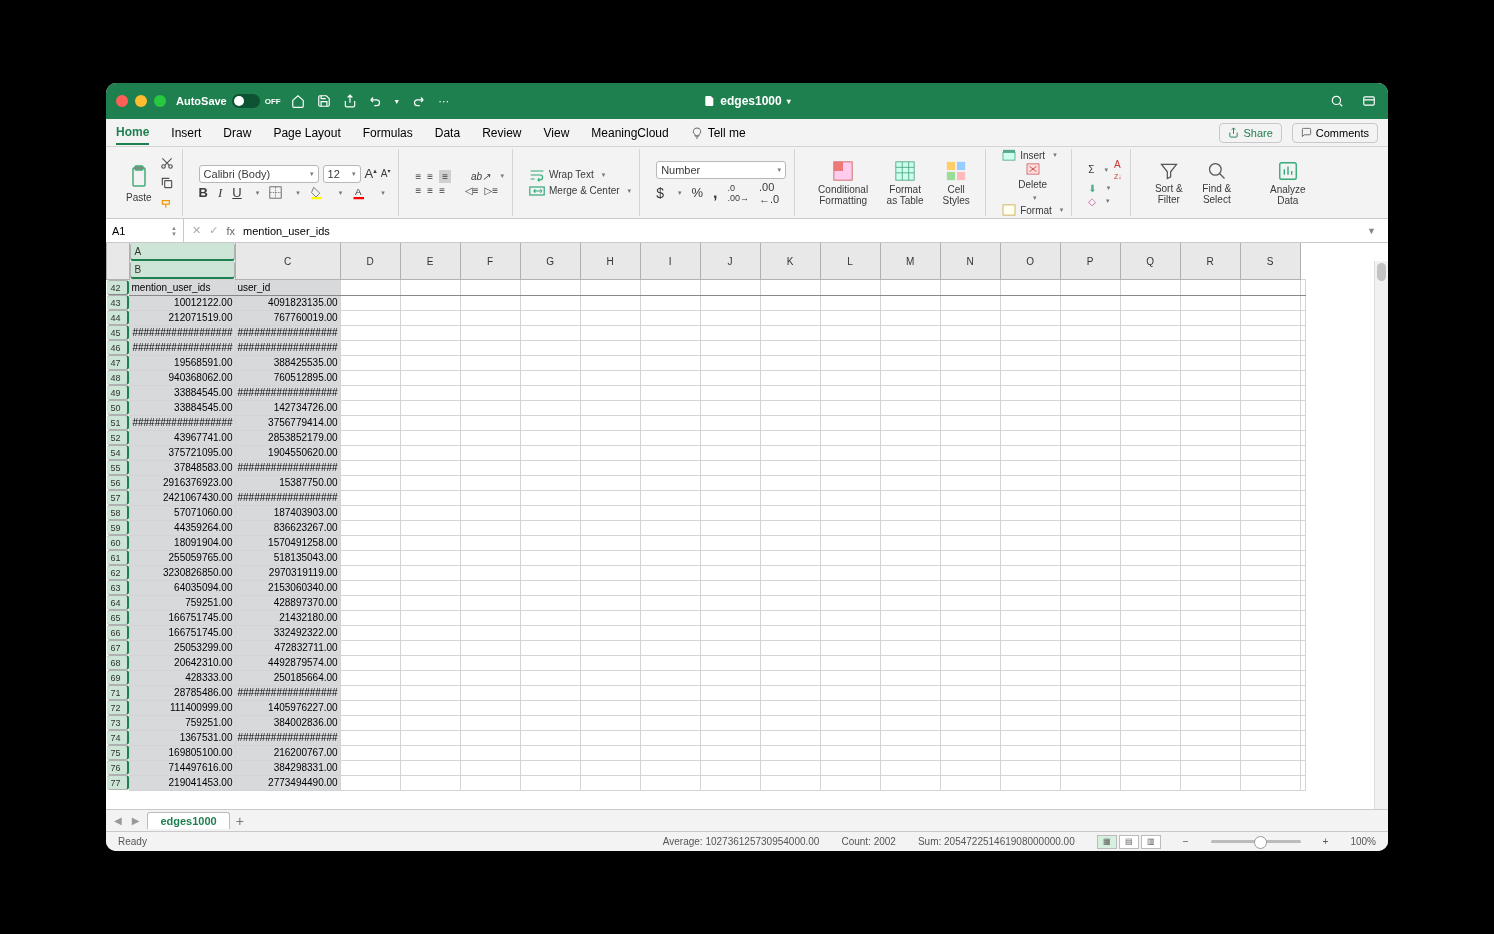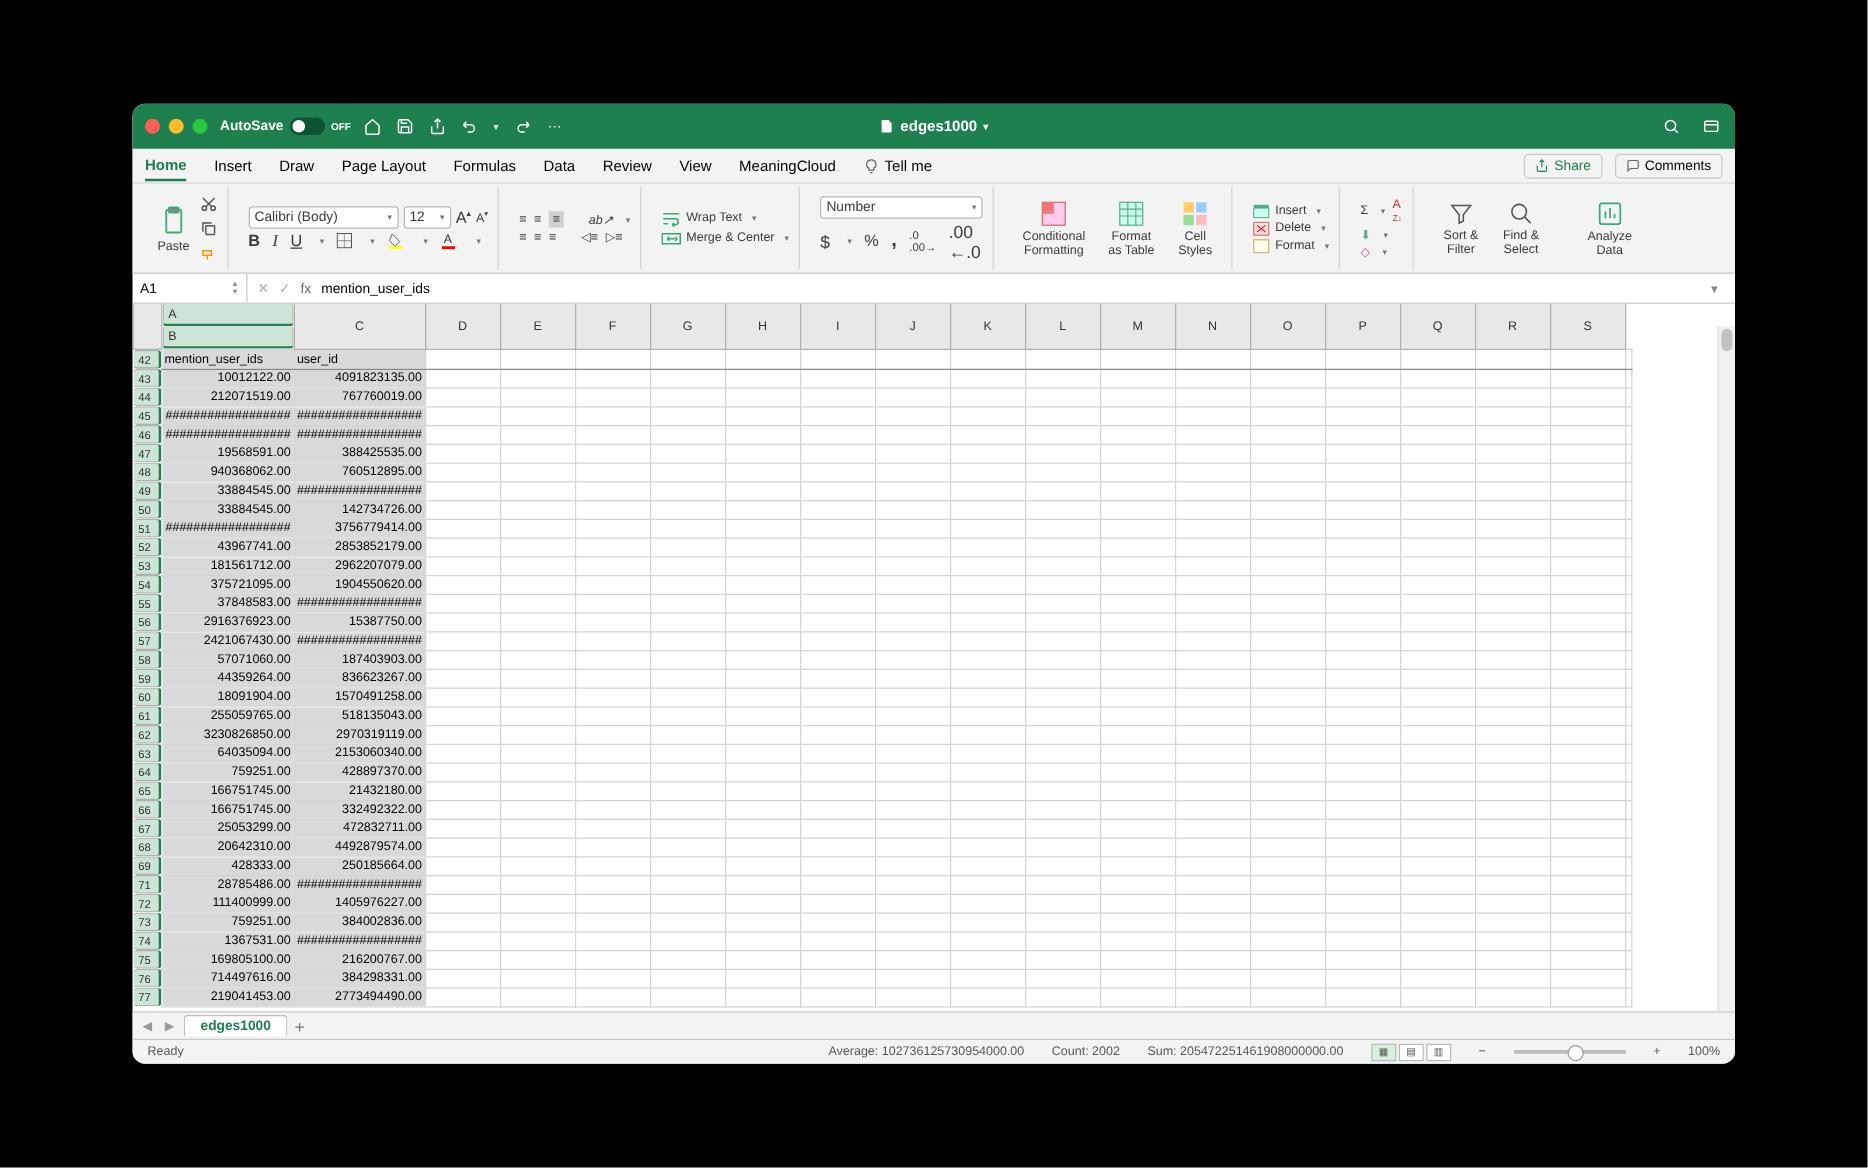--- a/index.html
+++ b/index.html
@@ -22,21 +22,21 @@
   .menu-right{margin-left:auto;display:flex;gap:10px;}
   .pill{border:1px solid #c8c8c8;border-radius:4px;padding:3px 8px;font-size:11px;display:flex;align-items:center;gap:4px;}
   .pill.share{color:#1e7f4f;}
   .ribbon{background:#f3f3f3;height:72px;border-bottom:1px solid #c9c9c9;display:flex;padding:2px 8px;gap:8px;font-size:10px;color:#3a3a3a;}
   .group{display:flex;flex-direction:column;border-right:1px solid #d5d5d5;padding:2px 8px;gap:2px;justify-content:center;}
   .grow{display:flex;gap:4px;align-items:center;}
   .sel{background:#fff;border:1px solid #b8b8b8;border-radius:3px;padding:2px 4px;font-size:11px;display:flex;align-items:center;justify-content:space-between;}
   .chev{font-size:7px;color:#777;margin-left:4px;}
   .bigbtn{display:flex;flex-direction:column;align-items:center;gap:2px;font-size:10px;padding:2px 4px;}
   .namebox-row{height:24px;border-bottom:1px solid #c9c9c9;display:flex;align-items:center;font-size:11px;}
-  .namebox{width:92px;border-right:1px solid #c9c9c9;padding:0 6px;display:flex;align-items:center;justify-content:space-between;height:100%;}
+  .namebox{width:78px;border-right:1px solid #c9c9c9;padding:0 6px;display:flex;align-items:center;justify-content:space-between;height:100%;}
   .fx-area{display:flex;align-items:center;gap:8px;padding:0 8px;flex:1;}
   .grid-area{flex:1;overflow:hidden;position:relative;display:flex;}
   .gridmain{flex:1;overflow:hidden;}
   table{border-collapse:collapse;table-layout:fixed;}
   th.colhead{background:#e8e8e8;border:1px solid #b0b0b0;border-top:none;height:18px;font-size:10px;font-weight:400;color:#333;}
   th.colhead.sel{background:#cde5d7;border-bottom:2px solid #1e7f4f;}
   td.rowhead{background:#e8e8e8;border:1px solid #b0b0b0;border-left:none;text-align:center;font-size:9px;color:#333;width:22px;height:15px;}
   td.rowhead.sel{background:#cde5d7;border-right:2px solid #1e7f4f;}
   td.cell{border:1px solid #d4d4d4;height:15px;font-size:10px;padding:0 2px;overflow:hidden;white-space:nowrap;}
   td.cell.selA,td.cell.selB{background:#d7d9db;}
@@ -264,21 +264,21 @@
       <div class="sel" style="width:130px;">
           <span>Number</span>
           <span class="chev">▾</span>
         </div>
       <div class="grow" style="gap:10px;">
         <span style="font-size:14px;">$</span>
           <span class="chev">▾</span>
         <span style="font-size:13px;">%</span>
         <span style="font-size:16px;font-weight:bold;">,</span>
         <span style="font-size:9px;">.0<br>.00→</span>
-        <span style="font-size:14px;">.00<br>←.0</span>
+        <span style="font-size:11px;">.00<br>←.0</span>
       </div>
     </div>
     <div class="group">
       <div class="grow">
         <div class="bigbtn">
           <svg width="22" height="22" viewBox="0 0 24 24">
               <rect x="2" y="2" width="20" height="20" fill="#fce" stroke="#c66"></rect>
               <rect x="2" y="2" width="10" height="10" fill="#e77"></rect>
             </svg>
           <span style="text-align:center;width:56px;">Conditional Formatting</span>
@@ -303,21 +303,21 @@
     </div>
     <div class="group">
       <div class="grow" style="gap:4px;">
           <svg width="14" height="12" viewBox="0 0 16 14">
             <rect x="1" y="4" width="14" height="9" fill="#cfe" stroke="#5a8"></rect>
             <rect x="1" y="1" width="14" height="3" fill="#5a8"></rect>
           </svg>
           <span>Insert</span>
           <span class="chev">▾</span>
         </div>
-      <div class="grow" style="gap:4px;">
+      <div class="grow" style="gap:4px;flex-direction:column;">
           <svg width="14" height="12" viewBox="0 0 16 14">
             <rect x="1" y="1" width="14" height="12" fill="#fdd" stroke="#c66"></rect>
             <path d="M4 4l8 6M12 4l-8 6" stroke="#c33"></path>
           </svg>
           <span>Delete</span>
           <span class="chev">▾</span>
         </div>
       <div class="grow" style="gap:4px;">
           <svg width="14" height="12" viewBox="0 0 16 14">
             <rect x="1" y="1" width="14" height="12" fill="#ffe" stroke="#ca5"></rect>
@@ -648,42 +648,20 @@
               <td class="cell"></td>
               <td class="cell"></td>
               <td class="cell"></td>
               <td class="cell"></td>
               <td class="cell"></td>
               <td class="cell"></td>
               <td class="cell"></td>
               <td class="cell"></td>
             </tr>
             <tr>
-              <td class="rowhead sel">53</td>
-              <td class="cell num selA">181561712.00</td>
-              <td class="cell num selB">2962207079.00</td>
-              <td class="cell"></td>
-              <td class="cell"></td>
-              <td class="cell"></td>
-              <td class="cell"></td>
-              <td class="cell"></td>
-              <td class="cell"></td>
-              <td class="cell"></td>
-              <td class="cell"></td>
-              <td class="cell"></td>
-              <td class="cell"></td>
-              <td class="cell"></td>
-              <td class="cell"></td>
-              <td class="cell"></td>
-              <td class="cell"></td>
-              <td class="cell"></td>
-              <td class="cell"></td>
-              <td class="cell"></td>
-            </tr>
-            <tr>
               <td class="rowhead sel">54</td>
               <td class="cell num selA">375721095.00</td>
               <td class="cell num selB">1904550620.00</td>
               <td class="cell"></td>
               <td class="cell"></td>
               <td class="cell"></td>
               <td class="cell"></td>
               <td class="cell"></td>
               <td class="cell"></td>
               <td class="cell"></td>

